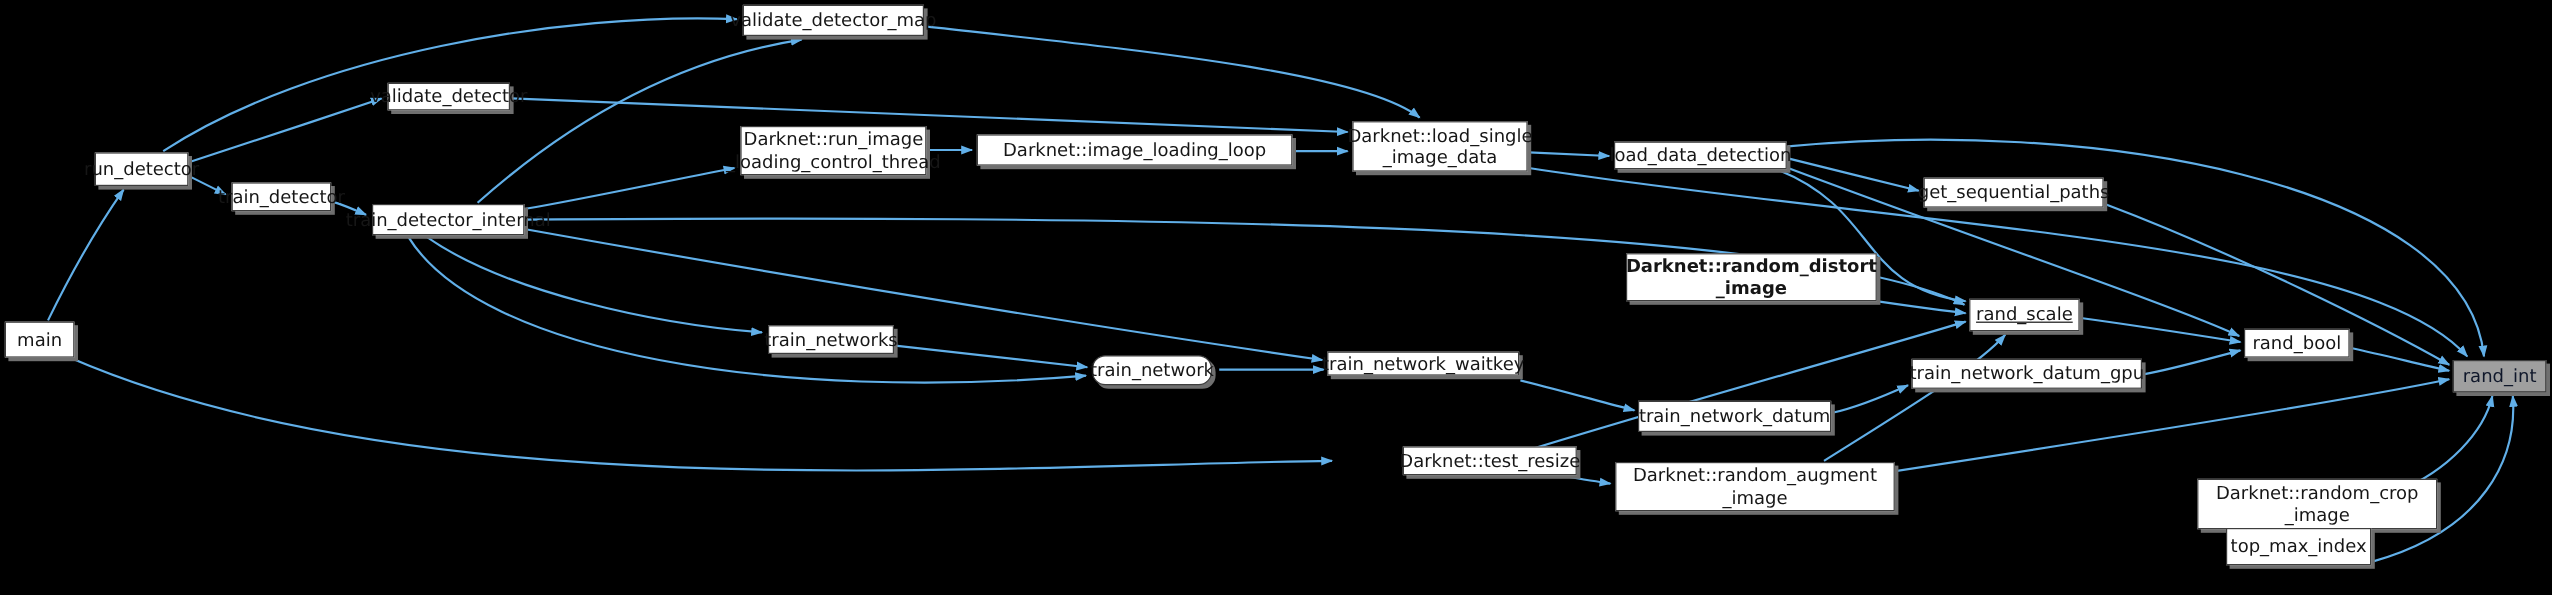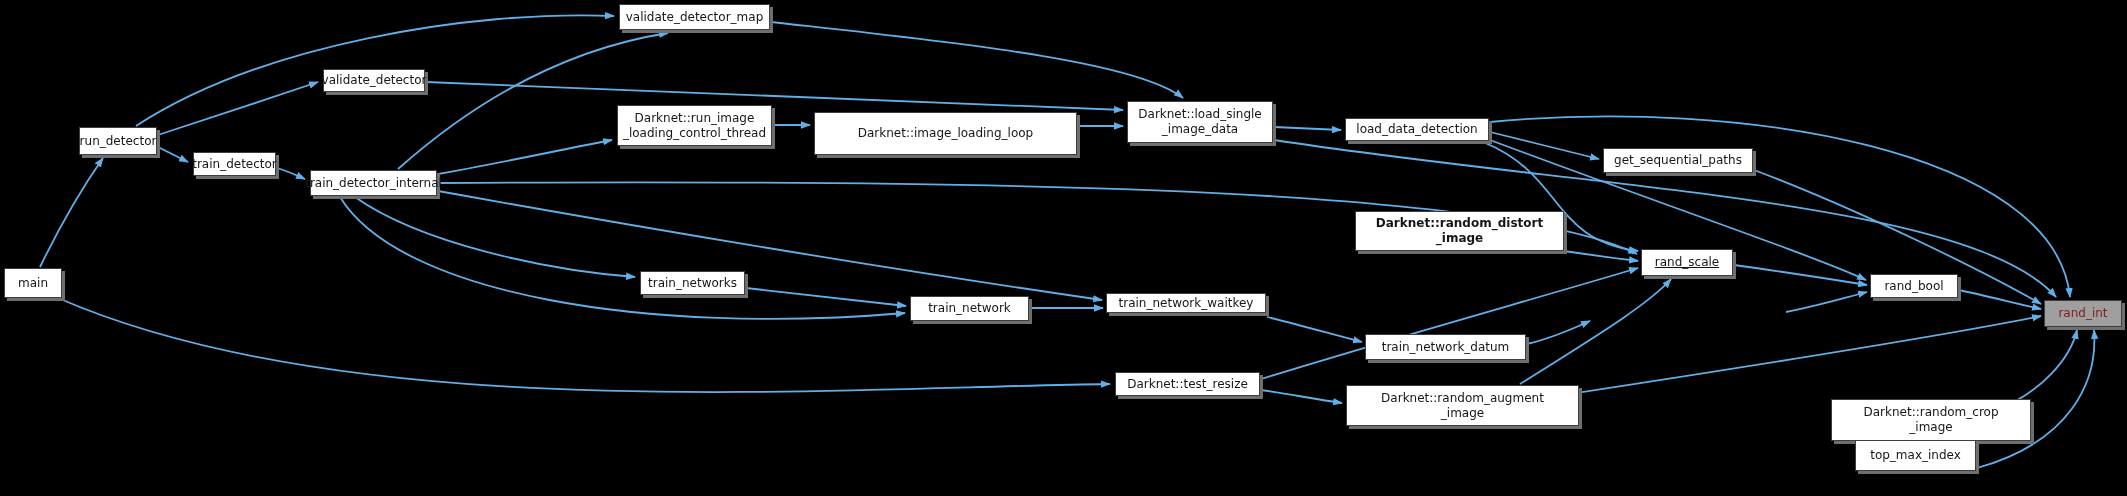--- a/index.html
+++ b/index.html
@@ -13,28 +13,28 @@
   .stage svg{position:absolute;left:0;top:0;}
   .node{
     position:absolute;
     box-sizing:border-box;
     display:flex;align-items:center;justify-content:center;
     text-align:center;
     background:#ffffff;
     border:1px solid #3d3d3d;
     box-shadow:3px 3px 0 #6f6f6f;
     color:#161616;
-    font-size:12px;
+    font-size:15px;
     line-height:1.22;
     white-space:pre-line;
     cursor:pointer;
   }
   .node.current{
     background:#9f9f9f;
-    color:#7f1d1d;
+    color:#0f172a;
     cursor:default;
   }
 </style>
 </head>
 <body>
 
 <div class="stage">
   <svg id="edge-layer" width="2127" height="496" viewBox="0 0 2127 496">
       <defs>
         <marker id="arw" markerWidth="11" markerHeight="9" refX="9" refY="4" orient="auto" markerUnits="userSpaceOnUse">
@@ -81,33 +81,34 @@
     </svg>
 
   <div class="node" style="left: 4px; top: 268px; width: 58px; height: 30px;">main</div>
   <div class="node" style="left: 79px; top: 127px; width: 78px; height: 28px;">run_detector</div>
   <div class="node" style="left: 193px; top: 152px; width: 83px; height: 24px;">train_detector</div>
   <div class="node" style="left: 323px; top: 69px; width: 102px; height: 23px;">validate_detector</div>
   <div class="node" style="left: 619px; top: 4px; width: 151px; height: 26px;">validate_detector_map</div>
   <div class="node" style="left: 310px; top: 170px; width: 127px; height: 26px;">train_detector_internal</div>
   <div class="node" style="left: 617px; top: 105px; width: 155px; height: 41px;">Darknet::run_image
 _loading_control_thread</div>
-  <div class="node" style="left: 814px; top: 112px; width: 263px; height: 43px;">Darknet::image_loading_loop</div>
+  <div class="node" style="left: 814px; top: 112px; width: 263px; height: 26px;">Darknet::image_loading_loop</div>
   <div class="node" style="left: 1127px; top: 101px; width: 146px; height: 42px;">Darknet::load_single
 _image_data</div>
   <div class="node" style="left: 1345px; top: 118px; width: 144px; height: 23px;">load_data_detection</div>
   <div class="node" style="left: 1603px; top: 148px; width: 150px; height: 25px;">get_sequential_paths</div>
   <div class="node" style="left: 1641px; top: 249px; width: 92px; height: 27px; text-decoration: underline;">rand_scale</div>
   <div class="node" style="left: 1870px; top: 274px; width: 88px; height: 24px;">rand_bool</div>
   <div class="node current" style="left: 2044px; top: 300px; width: 78px; height: 27px;">rand_int</div>
   <div class="node" style="left: 1355px; top: 211px; width: 209px; height: 40px; font-weight: bold;">Darknet::random_distort
 _image</div>
+  <div class="node" style="left: 1593px; top: 299px; width: 192px; height: 25px;">train_network_datum_gpu</div>
   <div class="node" style="left: 1365px; top: 334px; width: 161px; height: 26px;">train_network_datum</div>
   <div class="node" style="left: 640px; top: 271px; width: 105px; height: 24px;">train_networks</div>
-  <div class="node" style="left: 910px; top: 296px; width: 119px; height: 25px;">train_network</div>
+  <div class="node" style="left: 910px; top: 296px; width: 100px; height: 25px; border-radius: 11px;">train_network</div>
   <div class="node" style="left: 1106px; top: 293px; width: 160px; height: 20px;">train_network_waitkey</div>
-  <div class="node" style="left: 1115px; top: 372px; width: 145px; height: 24px;">Darknet::test_resize</div>
+  <div class="node" style="left: 1169px; top: 372px; width: 145px; height: 24px;">Darknet::test_resize</div>
   <div class="node" style="left: 1346px; top: 385px; width: 233px; height: 41px;">Darknet::random_augment
 _image</div>
   <div class="node" style="left: 1831px; top: 399px; width: 200px; height: 42px;">Darknet::random_crop
 _image</div>
   <div class="node" style="left: 1855px; top: 440px; width: 121px; height: 31px;">top_max_index</div>
 </div>
 
 </body></html>

